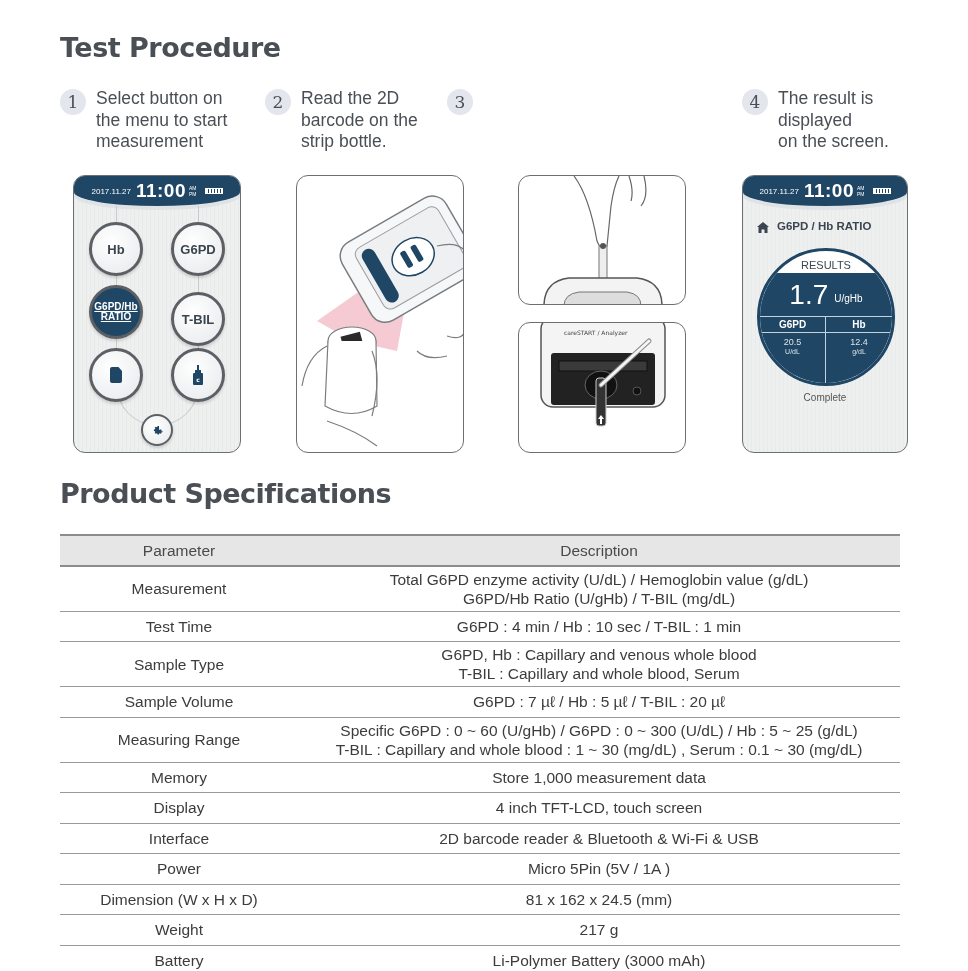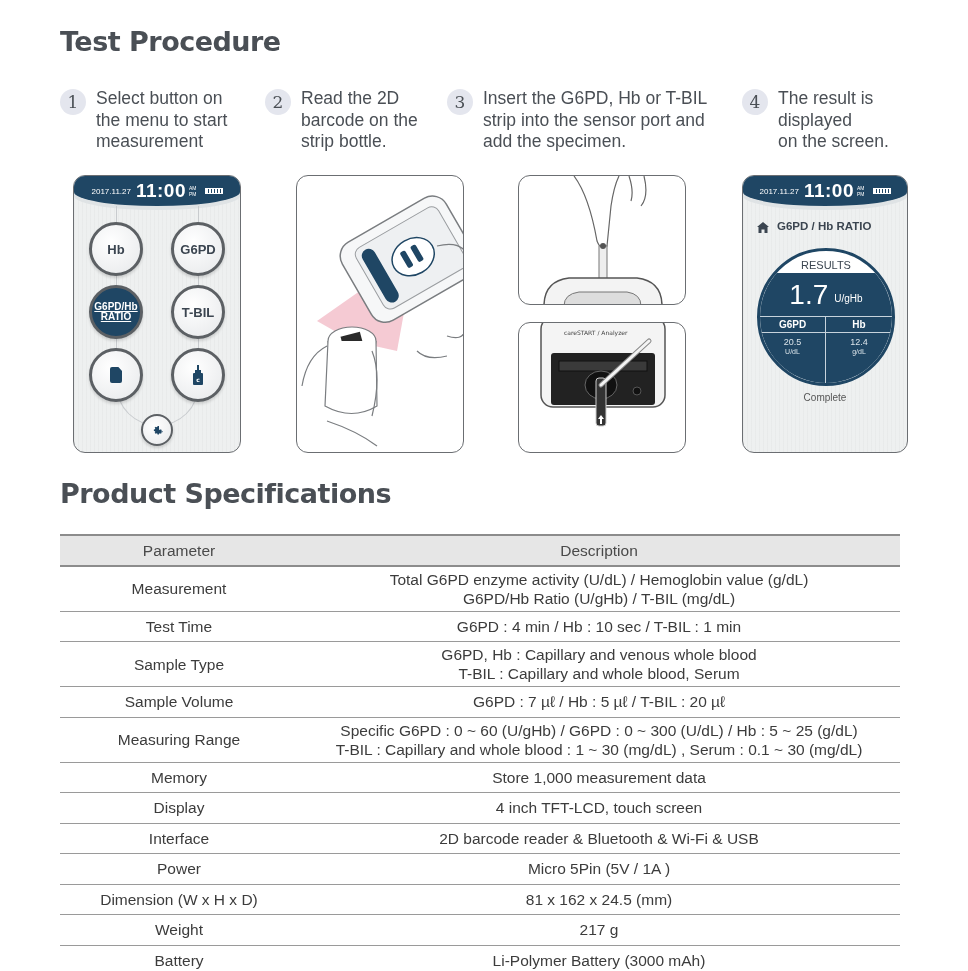--- a/index.html
+++ b/index.html
@@ -1,20 +1,20 @@
 <!DOCTYPE html>
 <html><head>
 <meta charset="utf-8">
 <style>
   * { box-sizing: border-box; margin: 0; padding: 0; }
   html, body { width: 968px; height: 971px; background: #ffffff; overflow: hidden; }
   body { font-family: "Liberation Sans", "DejaVu Sans", sans-serif; color: #3c3c3c; position: relative; }
 
   .section-title { position: absolute; left: 60px; font-family: "DejaVu Sans", sans-serif; font-weight: bold; font-size: 27px; color: #4a4f55; letter-spacing: -0.5px; }
-  #title-proc { top: 26px; }
+  #title-proc { top: 32px; }
   #title-spec { top: 478px; }
 
   .step { position: absolute; top: 88px; display: flex; align-items: flex-start; }
   .step .num { width: 26px; height: 26px; border-radius: 50%; background: #e4e6ee; color: #4a4f55; font-family: "DejaVu Serif", serif; font-size: 17px; display: flex; align-items: center; justify-content: center; margin-top: 1px; margin-right: 10px; flex-shrink: 0; }
   .step .txt { font-size: 17.5px; line-height: 21.5px; color: #4a4f55; white-space: pre-line; }
   #step1 { left: 60px; }
   #step2 { left: 265px; }
   #step3 { left: 447px; }
   #step4 { left: 742px; }
 
@@ -74,23 +74,20 @@
 measurement</span>
 </div>
 <div id="step2" class="step">
   <span class="num">2</span>
   <span class="txt">Read the 2D
 barcode on the
 strip bottle.</span>
 </div>
 <div id="step3" class="step">
   <span class="num">3</span>
-  <span class="txt">Insert the G6PD, Hb or T-BIL
-strip into the sensor port and
-add the specimen.</span>
 </div>
 <div id="step4" class="step">
   <span class="num">4</span>
   <span class="txt">The result is
 displayed
 on the screen.</span>
 </div>
 
 <div class="panel screen" style="left:73px; top:175px; width:168px; height:278px;">
   <div class="status-bar">
@@ -107,21 +104,21 @@
   <div class="connector" style="left:42px; top:170px; width:83px; height:80px; border-width:0 1px 1px 1px; border-radius:0 0 42px 42px;"></div>
 
   <div class="menu-btn" style="left:15px; top:46px;">
       <span>Hb</span>
     </div>
   <div class="menu-btn" style="left:97px; top:46px;">
       <span>G6PD</span>
     </div>
   <div class="menu-btn active" style="left:15px; top:109px; white-space:pre-line;"><span>G6PD/Hb
 RATIO</span></div>
-  <div class="menu-btn" style="left:97px; top:109px;">
+  <div class="menu-btn" style="left:97px; top:116px;">
       <span>T-BIL</span>
     </div>
   <div class="menu-btn" style="left:15px; top:172px;">
     <span class="ico" style="clip-path: polygon(0 0, 70% 0, 100% 25%, 100% 100%, 0 100%);"></span>
   </div>
   <div class="menu-btn" style="left:97px; top:172px;">
     <svg width="12" height="20" viewBox="0 0 12 20">
         <rect x="5" y="0" width="2" height="5" fill="#1f4664"></rect>
         <rect x="3" y="5" width="6" height="3" fill="#1f4664"></rect>
         <rect x="1" y="8" width="10" height="12" rx="1" fill="#1f4664"></rect>

